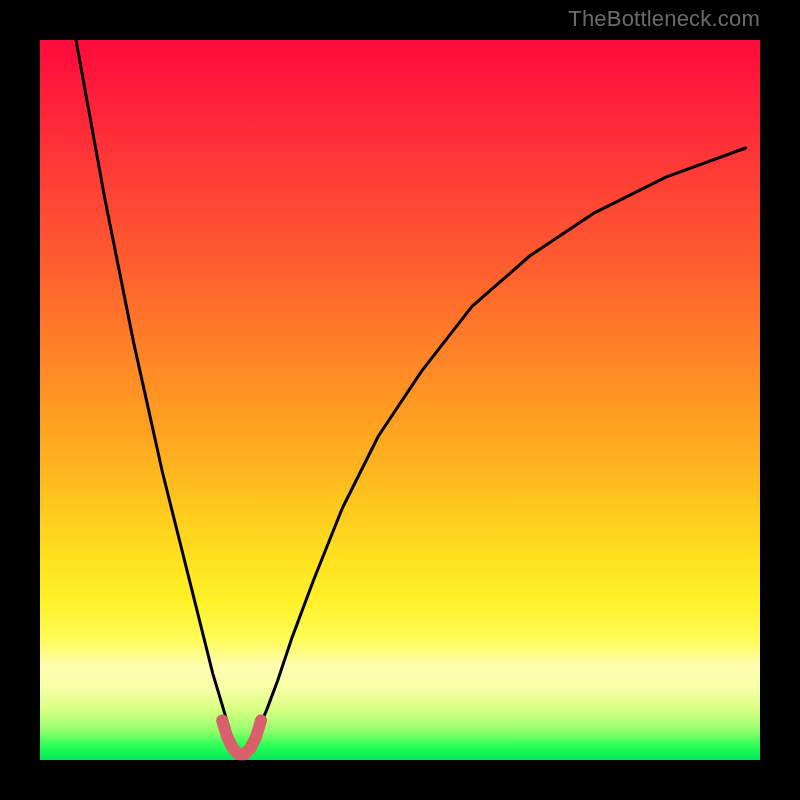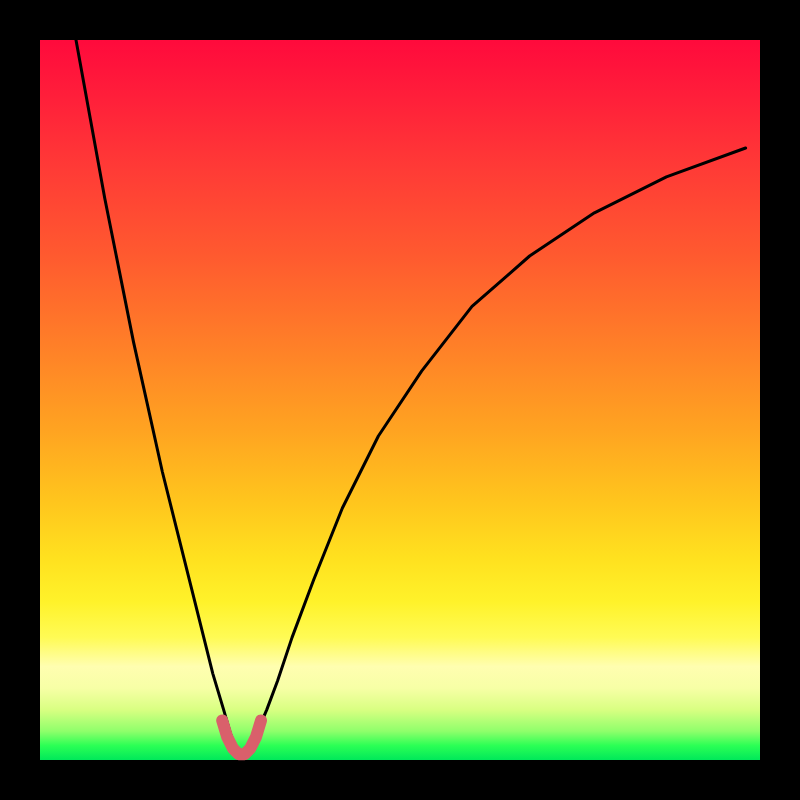--- a/index.html
+++ b/index.html
@@ -62,20 +62,21 @@
     width: 720px;
     height: 720px;
     overflow: visible;
   }
 </style>
 </head>
 <body>
 
 <div class="frame">
 
+  <div class="attribution">TheBottleneck.com</div>
 
   <div class="plot">
     <svg class="curve" viewBox="0 0 720 720" preserveAspectRatio="none">
       <path id="left-branch" fill="none" stroke-linecap="round" stroke-linejoin="round" d="M36.0 0.0 L50.4 79.2 L64.8 158.4 L79.2 230.4 L93.6 302.4 L108.0 367.2 L122.4 432.0 L136.8 489.6 L151.2 547.2 L162.0 590.4 L172.8 633.6 L183.6 669.6 L190.8 694.8 L198.0 712.8" stroke="#000000" stroke-width="3"></path>
       <path id="right-branch" fill="none" stroke-linecap="round" stroke-linejoin="round" d="M208.8 712.8 L216.0 694.8 L226.8 669.6 L237.6 640.8 L252.0 597.6 L273.6 540.0 L302.4 468.0 L338.4 396.0 L381.6 331.2 L432.0 266.4 L489.6 216.0 L554.4 172.8 L626.4 136.8 L705.6 108.0" stroke="#000000" stroke-width="3"></path>
       <path id="min-marker" fill="none" stroke-linecap="round" stroke-linejoin="round" d="M182.2 680.4 L187.2 697.0 L193.0 708.5 L198.7 714.2 L204.5 714.2 L210.2 708.5 L216.0 697.0 L221.0 680.4" stroke="#d9606b" stroke-width="12"></path>
     </svg>
   </div>
 
 </div>

